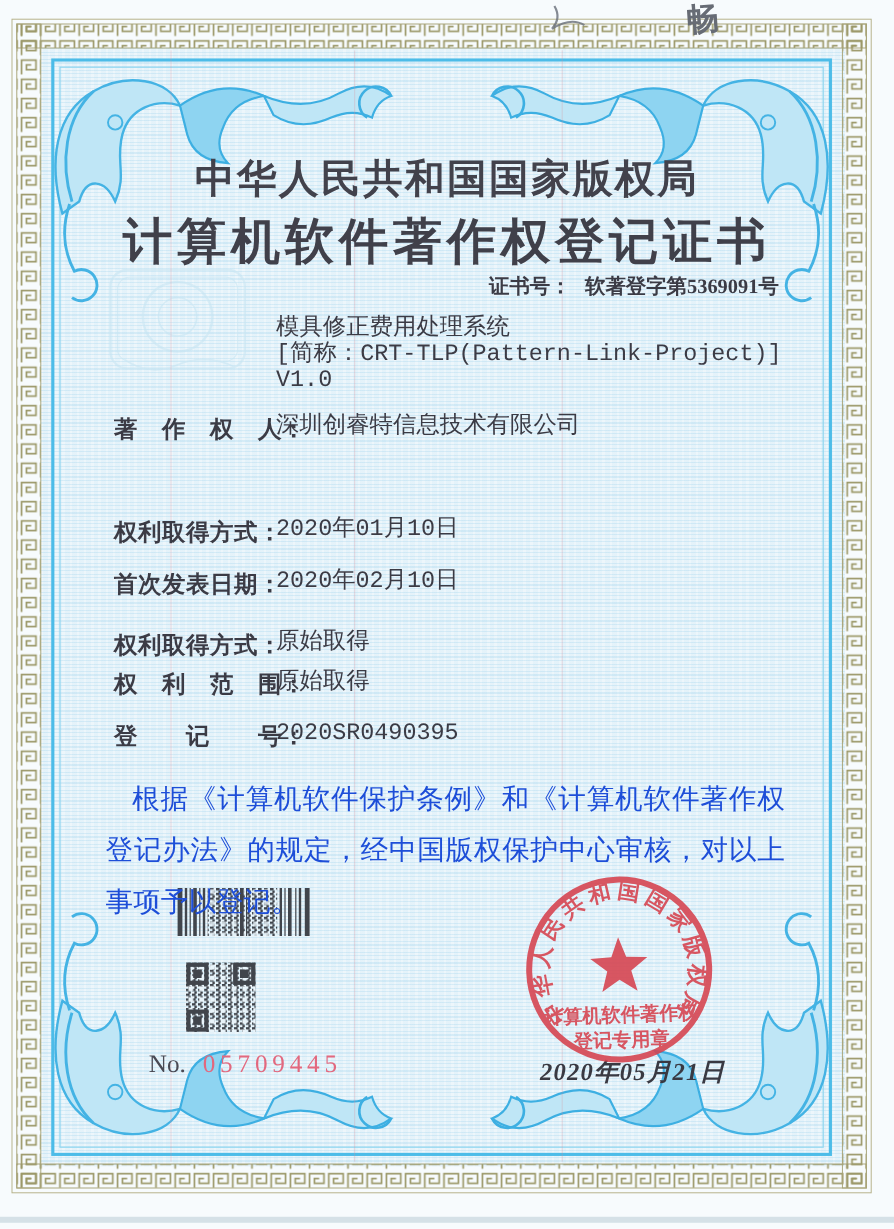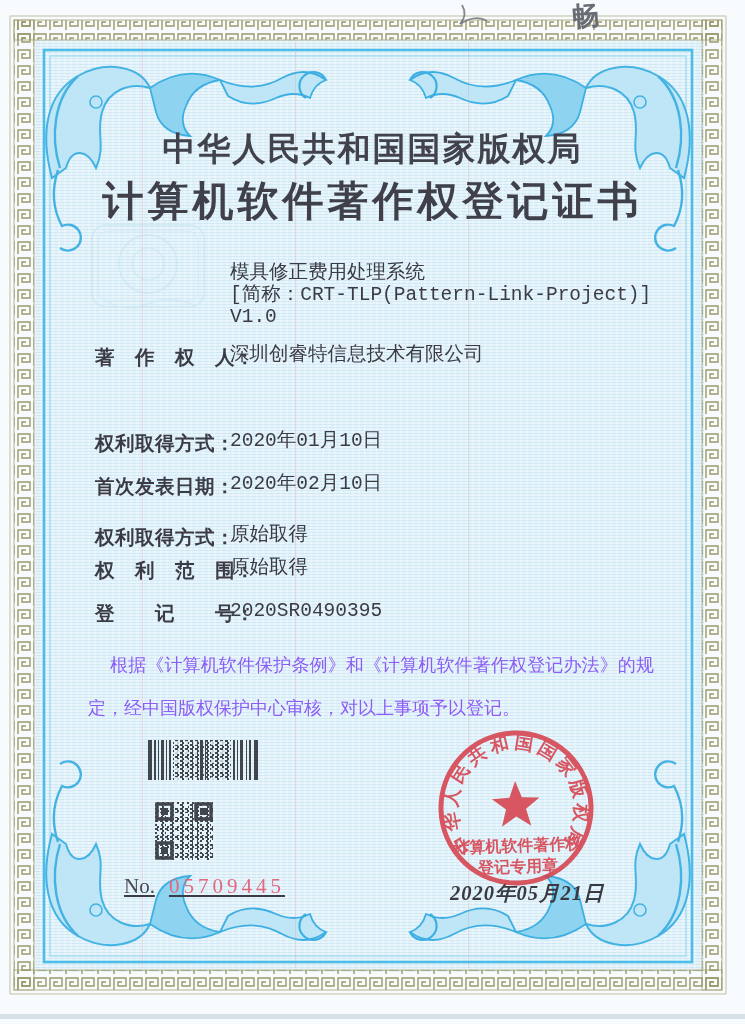--- a/index.html
+++ b/index.html
@@ -16,23 +16,23 @@
   .crease{position:absolute;top:42px;height:926px;width:1px;background:rgba(219,139,152,.25);}
   
   .t-center{position:absolute;left:0;width:745px;text-align:center;font-weight:700;}
   .title1{top:127px;font-size:33px;letter-spacing:2px;color:#42424c;}
   .title2{top:174px;font-size:41px;letter-spacing:4px;color:#40404a;}
   .certno{position:absolute;top:227px;right:96px;font-size:17px;font-weight:700;color:#3b3b45;}
   .certno .lbl{margin-right:12px;}
   .frow{position:absolute;left:95px;font-size:19.5px;}
   .frow .lab{font-weight:700;letter-spacing:.5px;white-space:pre;}
   .frow .val{position:absolute;left:135px;top:0;width:430px;font-weight:500;white-space:pre-line;line-height:22px;font-family:Liberation Mono, monospace;}
-  .statement{position:absolute;left:88px;top:644px;width:566px;font-size:18px;line-height:43px;
-             text-indent:22px;text-align:justify;color:#8b5cf6;}
-  .serial{position:absolute;left:124px;top:874px;font-size:21px;text-decoration:underline;}
+  .statement{position:absolute;left:88px;top:644px;width:566px;font-size:23px;line-height:43px;
+             text-indent:22px;text-align:justify;color:#1d4ed8;}
+  .serial{position:absolute;left:124px;top:874px;font-size:21px;}
   .serial .no{color:#4a4a54;margin-right:14px;}
   .serial .num{color:#e2687e;letter-spacing:4px;}
   .issue-date{position:absolute;left:450px;top:879px;font-size:20.5px;font-weight:600;letter-spacing:1px;color:#393942;font-style:italic;}
   .pen-char{position:absolute;left:572px;top:-2px;font-size:27px;font-weight:600;color:#676c75;
             transform:rotate(-4deg);font-family:"DejaVu Sans",sans-serif;}
   .seal-txt{font-family:"DejaVu Sans","Liberation Sans",sans-serif;font-weight:700;fill:#d6414d;}
 </style>
 </head>
 <body>
 
@@ -123,20 +123,23 @@
 
     <path d="M462 5 q6 10 -2 19 q16 -10 27 -3" fill="none" stroke="#707680" stroke-width="1.8" opacity="0.85"></path>
   </svg>
 
   <div class="crease" style="left:142px"></div>
   <div class="crease" style="left:295px"></div>
   <div class="crease" style="left:468px"></div>
 
   <div class="t-center title1">中华人民共和国国家版权局</div>
   <div class="t-center title2">计算机软件著作权登记证书</div>
+  <div class="certno">
+    <span class="lbl">证书号：</span><span>软著登字第5369091号</span>
+  </div>
 
   <div class="frow" style="top:262px">
     <span class="val">模具修正费用处理系统
 [简称：CRT-TLP(Pattern-Link-Project)]
 V1.0</span>
   </div>
   <div class="frow" style="top:344px">
     <span class="lab">著　作　权　人：</span>
     <span class="val">深圳创睿特信息技术有限公司</span>
   </div>

